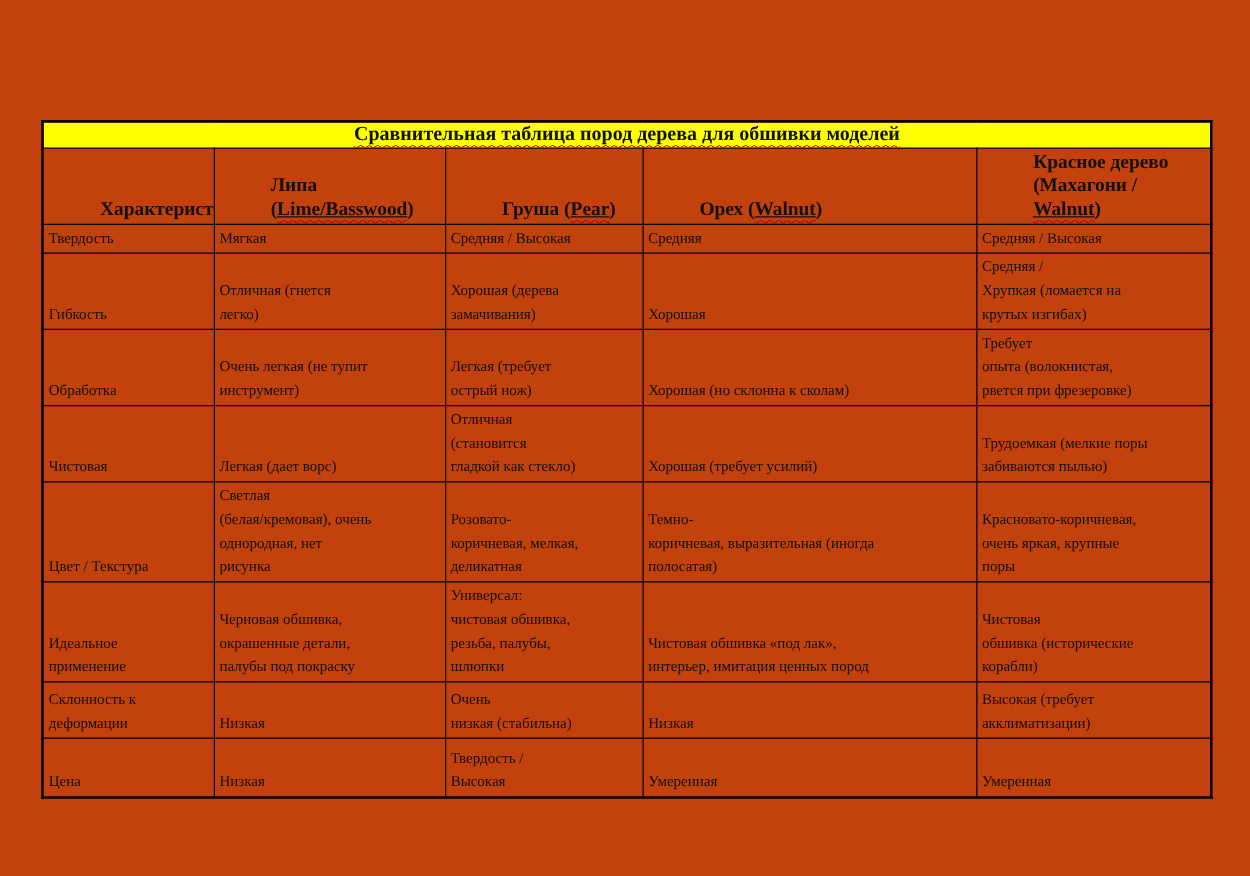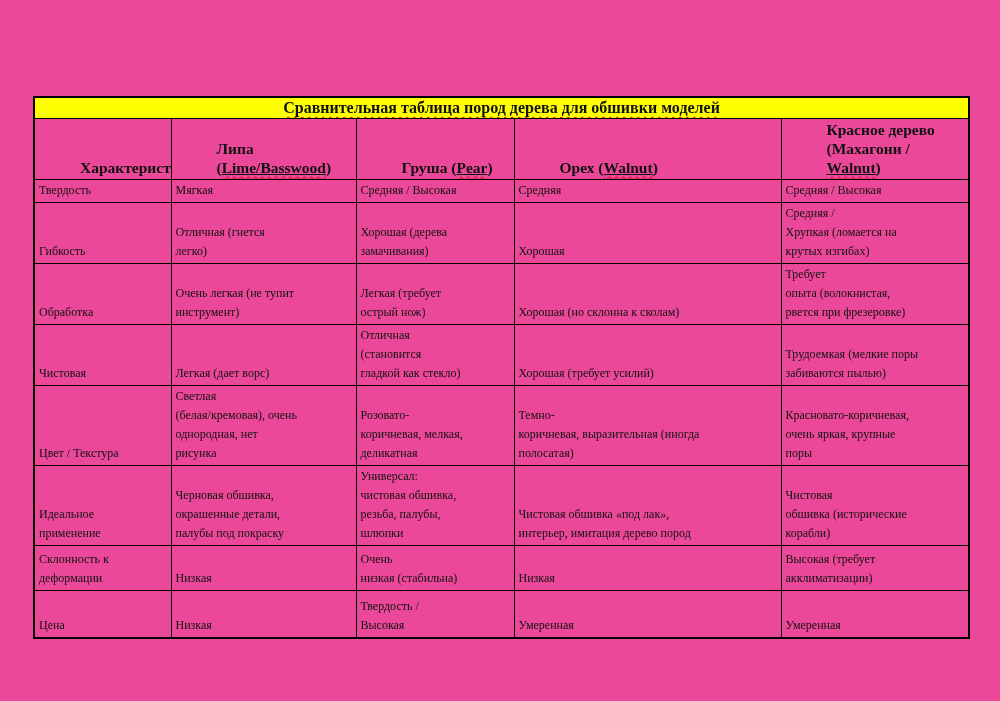--- a/index.html
+++ b/index.html
@@ -1,20 +1,20 @@
 <!DOCTYPE html>
 <html><head>
 <meta charset="utf-8">
 <style>
   html, body { margin: 0; padding: 0; background: #ffffff; }
   .page {
     position: relative;
     width: 1000px;
     height: 701px;
-    background: #ec4899;
+    background: #c2410c;
     font-family: "Liberation Serif", "DejaVu Serif", serif;
     color: #111111;
     overflow: hidden;
   }
   table.cmp {
     position: absolute;
     left: 33px;
     top: 96px;
     width: 935px;
     border-collapse: collapse;
@@ -150,21 +150,21 @@
       <td>Идеальное
 применение</td>
       <td>Черновая обшивка,
 окрашенные детали,
 палубы под покраску</td>
       <td>Универсал:
 чистовая обшивка,
 резьба, палубы,
 шлюпки</td>
       <td>Чистовая обшивка «под лак»,
-интерьер, имитация дерево пород</td>
+интерьер, имитация ценных пород</td>
       <td>Чистовая
 обшивка (исторические
 корабли)</td>
     </tr>
 
     <tr class="r6">
       <td>Склонность к
 деформации</td>
       <td>Низкая</td>
       <td>Очень

